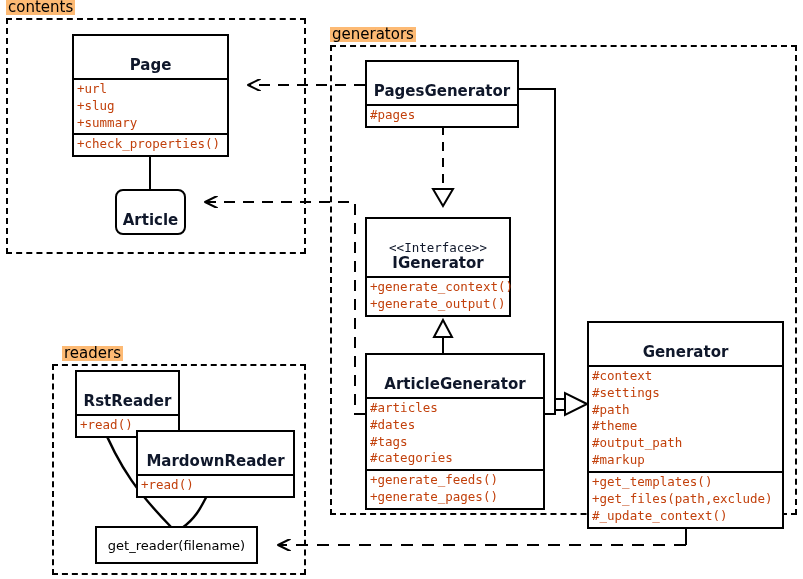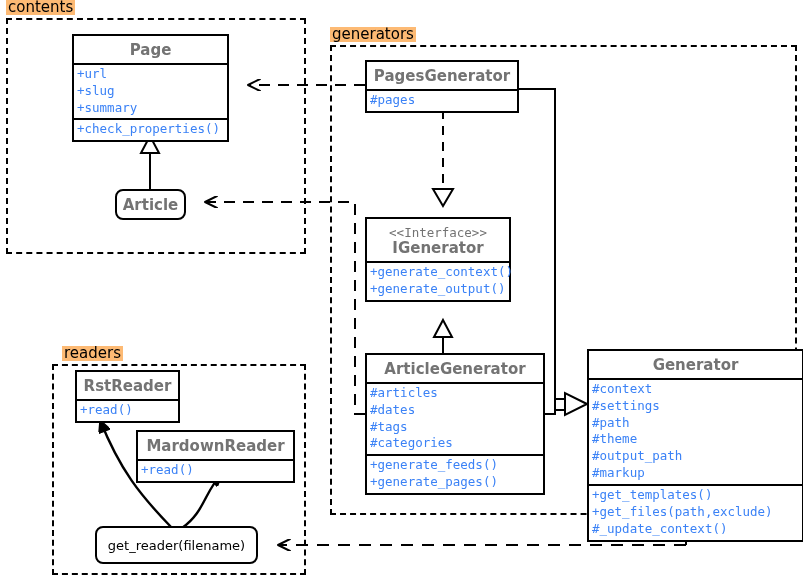--- a/index.html
+++ b/index.html
@@ -50,40 +50,40 @@
     background: #ffffff;
     border: 2px solid #000;
     box-sizing: border-box;
     z-index: 5;
   }
   .cls-name {
     font-family: "DejaVu Sans", sans-serif;
     font-weight: bold;
     font-size: 15px;
     text-align: center;
-    padding: 6px 4px 4px 4px;
-    color: #737373;
+    padding: 21px 4px 4px 4px;
+    color: #0f172a;
     line-height: 1.12;
     white-space: nowrap;
   }
   .cls-stereo {
     font-family: "DejaVu Sans Mono", monospace;
     font-weight: normal;
     font-size: 12.5px;
     text-align: center;
     display: block;
     line-height: 1.2;
   }
   .cls-sep {
     border-top: 2px solid #000;
   }
   .cls-attrs, .cls-ops {
     font-family: "DejaVu Sans Mono", monospace;
     font-size: 12.5px;
-    color: #3b82f6;
+    color: #c2410c;
     padding: 1px 2px 2px 3px;
     line-height: 1.35;
     white-space: nowrap;
   }
   .cls-attrs div, .cls-ops div {
     white-space: nowrap;
   }
   .plain-box {
     position: absolute;
     background: #ffffff;
@@ -208,21 +208,21 @@
       <div>#dates</div>
       <div>#tags</div>
       <div>#categories</div>
     </div>
     <div class="cls-ops cls-sep">
       <div>+generate_feeds()</div>
       <div>+generate_pages()</div>
     </div>
   </div>
 
-  <div class="cls" style="left:587px; top:321px; width:217px;margin-top:28px;">
+  <div class="cls" style="left:587px; top:321px; width:197px;">
     <div class="cls-name">Generator</div>
     <div class="cls-attrs cls-sep">
       <div>#context</div>
       <div>#settings</div>
       <div>#path</div>
       <div>#theme</div>
       <div>#output_path</div>
       <div>#markup</div>
     </div>
     <div class="cls-ops cls-sep">
@@ -239,17 +239,17 @@
     </div>
   </div>
 
   <div class="cls" style="left:136px; top:430px; width:159px;">
     <div class="cls-name">MardownReader</div>
     <div class="cls-ops cls-sep">
       <div>+read()</div>
     </div>
   </div>
 
-  <div class="plain-box" style="left:95px; top:526px; width:163px; height:38px;border-radius:8px;">
+  <div class="plain-box" style="left:95px; top:526px; width:163px; height:38px;">
     <span>get_reader(filename)</span>
   </div>
 
 </div>
 
 </body></html>

